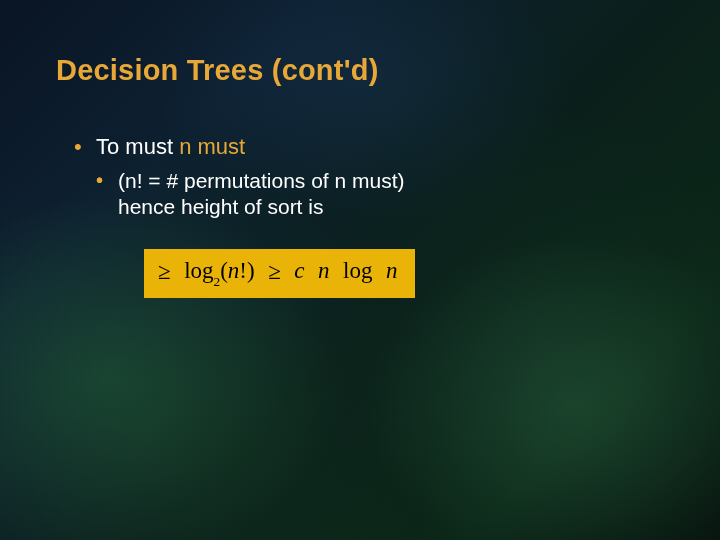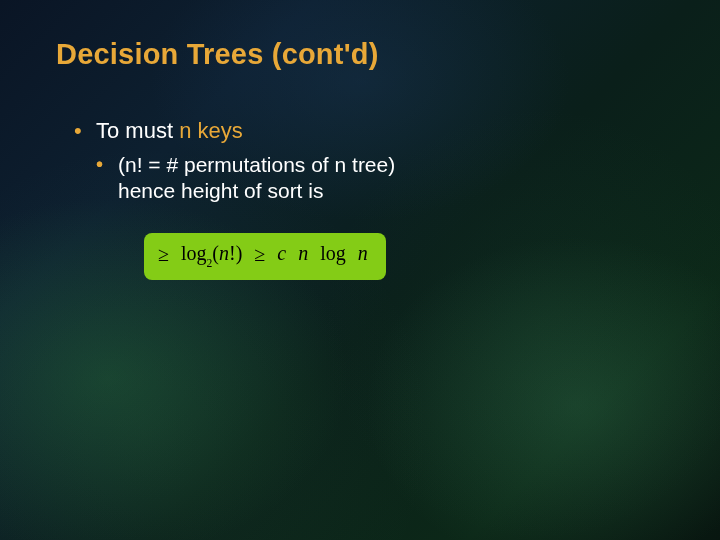--- a/index.html
+++ b/index.html
@@ -13,21 +13,21 @@
     font-family: Verdana, Geneva, sans-serif;
     color: #fff;
     position: relative;
   }
   .swirl {
     position: absolute; inset: 0; pointer-events: none;
     background:
       radial-gradient(circle at 20% 80%, rgba(80,160,100,0.08) 0%, transparent 40%),
       radial-gradient(circle at 75% 60%, rgba(60,140,90,0.06) 0%, transparent 35%);
   }
-  .slide { position: relative; padding: 38px 56px; height: 100%; }
+  .slide { position: relative; padding: 54px 56px; height: 100%; }
   .title {
     color: #e8a838;
     font-size: 29px;
     font-weight: bold;
     letter-spacing: 0.2px;
     margin-bottom: 46px;
     font-family: Arial, Helvetica, sans-serif;
   }
   .content { padding-left: 18px; }
   ul { list-style: none; }
@@ -39,47 +39,46 @@
   .lvl2 { margin-top: 6px; }
   .lvl2 > li { position: relative; padding-left: 22px; font-size: 21px; line-height: 1.28; margin-bottom: 2px; }
   .lvl2 > li::before {
     content: "•"; position: absolute; left: 0; top: 0;
     color: #e8a838; font-size: 20px;
   }
   .accent { color: #e8a838; }
   .indent { display: block; padding-left: 0; }
   .formula-wrap { margin-top: 28px; margin-left: 70px; }
   .formula {
-    background: #84cc16; color: #000; display: inline-block;
+    background: #eab308; color: #000; display: inline-block;
     padding: 10px 18px 12px 14px;
     font-family: "Times New Roman", Times, serif;
-    font-size: 20px; line-height: 1;
+    font-size: 23px; line-height: 1;
     white-space: nowrap;
-    border-radius: 8px;
   }
   .formula sub { font-size: 0.58em; vertical-align: sub; position: relative; top: 2px; }
   .ge { display: inline-block; transform: translateY(1px); }
   .thin { display:inline-block; width:2px; }
 </style>
 </head>
 <body>
 <div class="swirl"></div>
 
 <div class="slide">
   <h1 class="title">Decision Trees (cont'd)</h1>
 
   <div class="content">
     <ul class="lvl1">
       <li>
-        <span>To must </span><span class="accent">n keys</span>
+        <span>To must </span><span class="accent">n must</span>
         <ul class="lvl2">
           <li>
           </li>
           <li>
-            <span>(n! = # permutations of n tree)</span>
+            <span>(n! = # permutations of n must)</span>
             <span class="indent">hence height of sort is</span>
           </li>
         </ul>
       </li>
     </ul>
 
     <div class="formula-wrap">
       <div class="formula">
         <span class="ge">≥</span>
         <span class="thin"></span>

